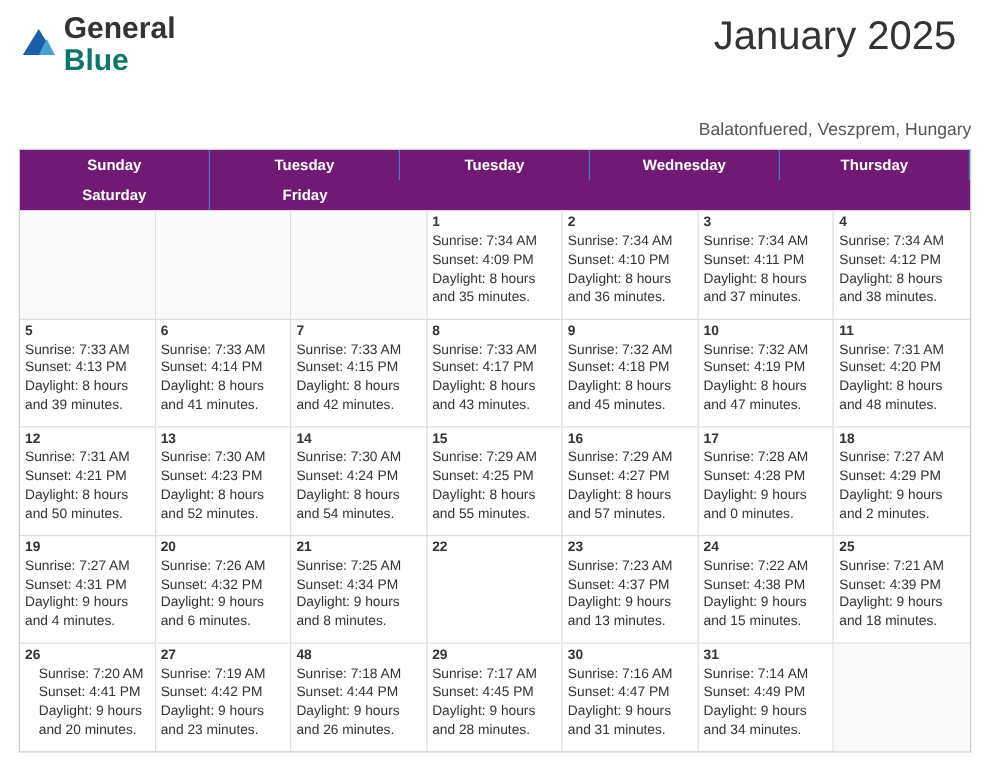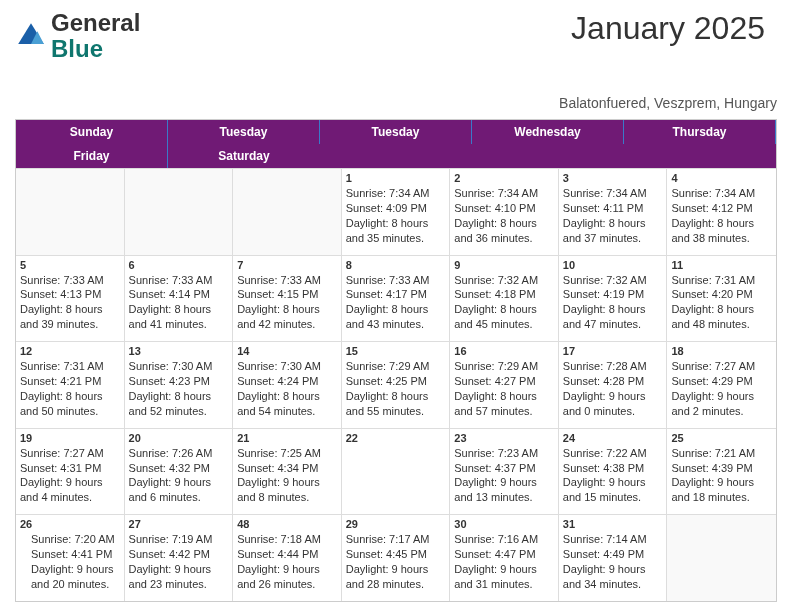--- a/index.html
+++ b/index.html
@@ -126,22 +126,22 @@
     </div>
   </div>
 
   <div class="calendar">
     <div class="cal-header" id="cal-header">
         <div class="cal-header-cell">Sunday</div>
         <div class="cal-header-cell">Tuesday</div>
         <div class="cal-header-cell">Tuesday</div>
         <div class="cal-header-cell">Wednesday</div>
         <div class="cal-header-cell">Thursday</div>
+        <div class="cal-header-cell">Saturday</div>
         <div class="cal-header-cell">Friday</div>
-        <div class="cal-header-cell">Saturday</div>
       </div>
     <div class="cal-body" id="cal-body">
         <div class="cal-row">
           <div class="cal-cell empty"></div>
           <div class="cal-cell empty"></div>
           <div class="cal-cell empty"></div>
           <div class="cal-cell">
             <span class="day-number">1</span>
             <div class="day-info" style="white-space: pre-line;">Sunrise: 7:34 AM
 Sunset: 4:09 PM

